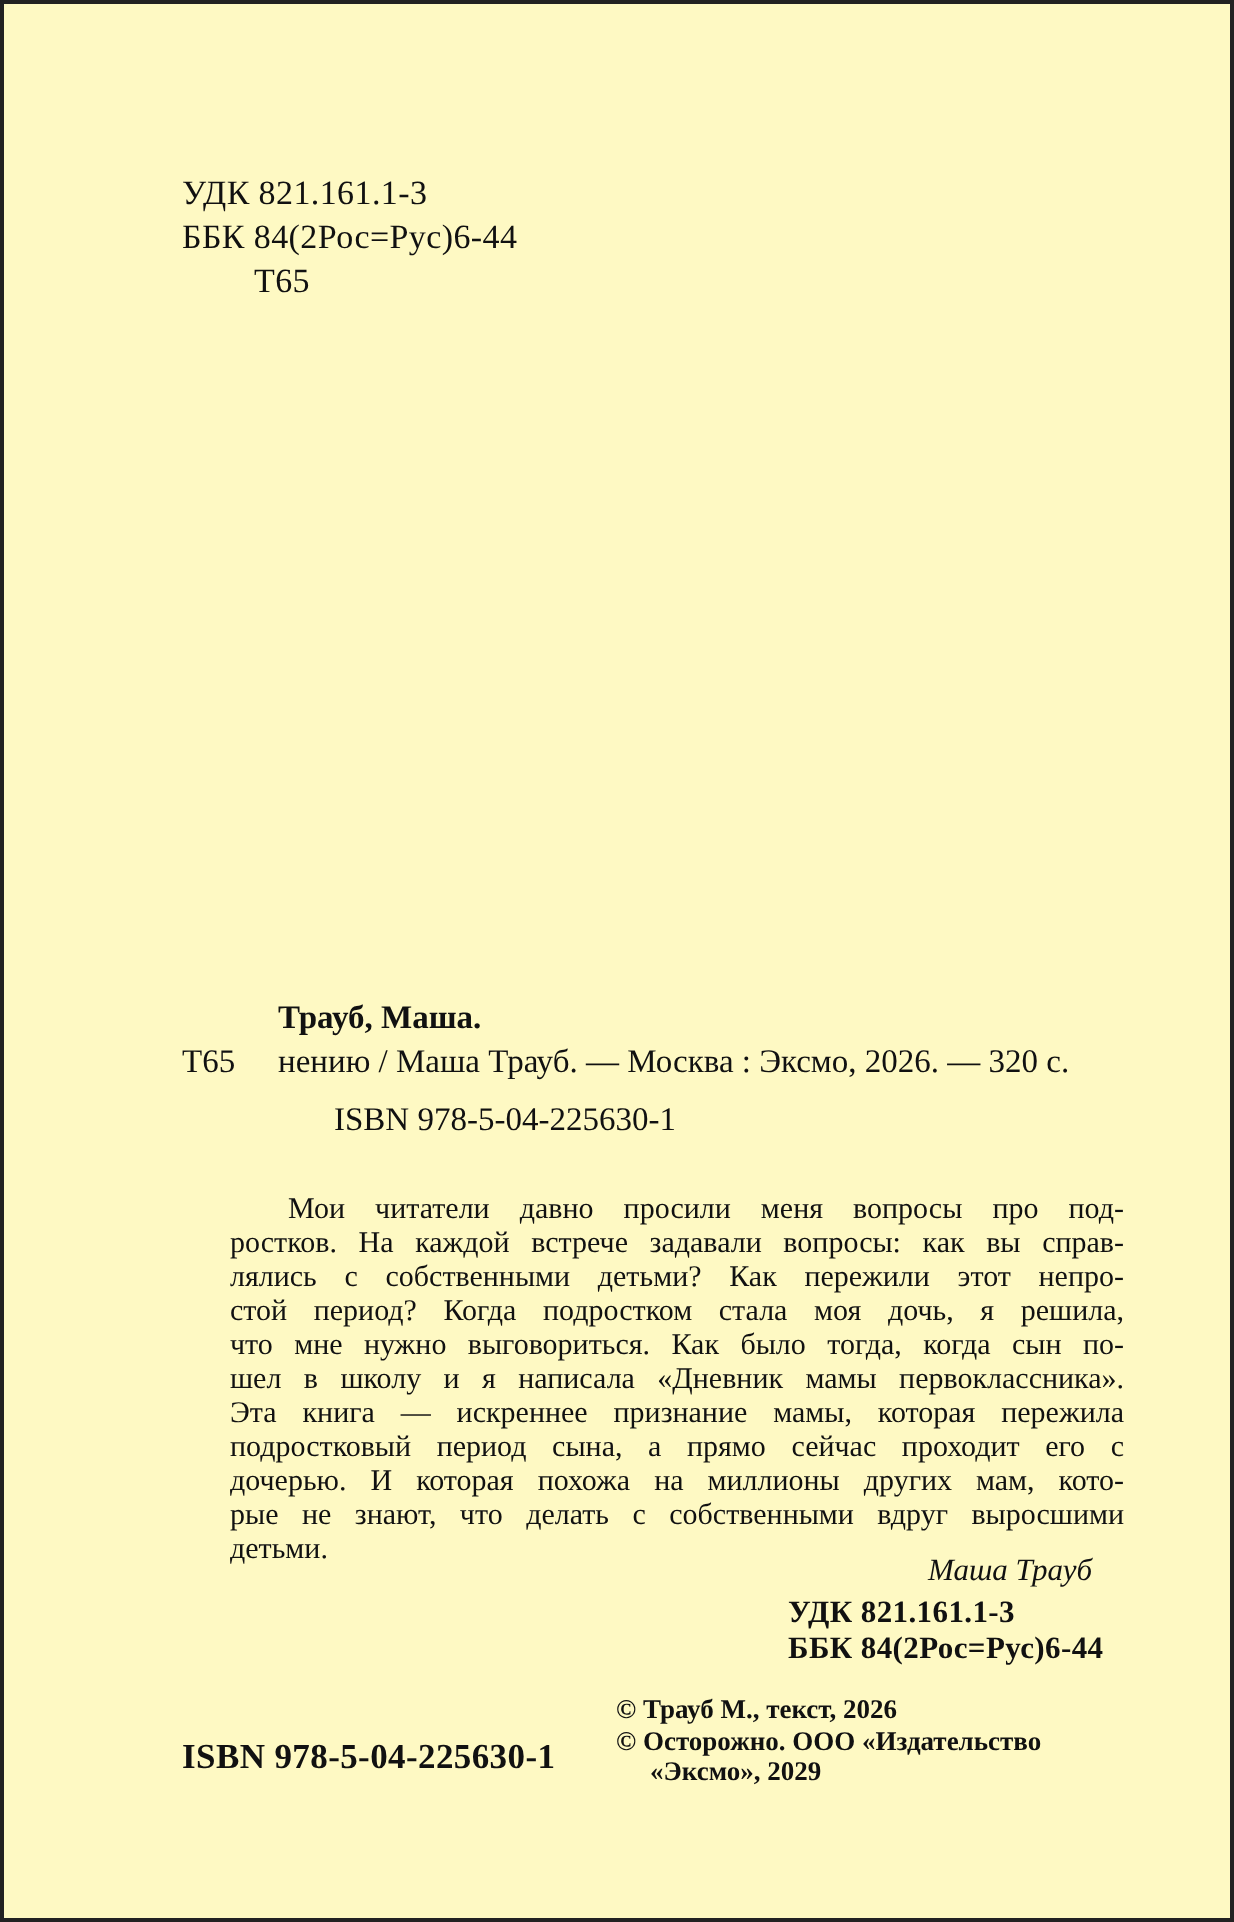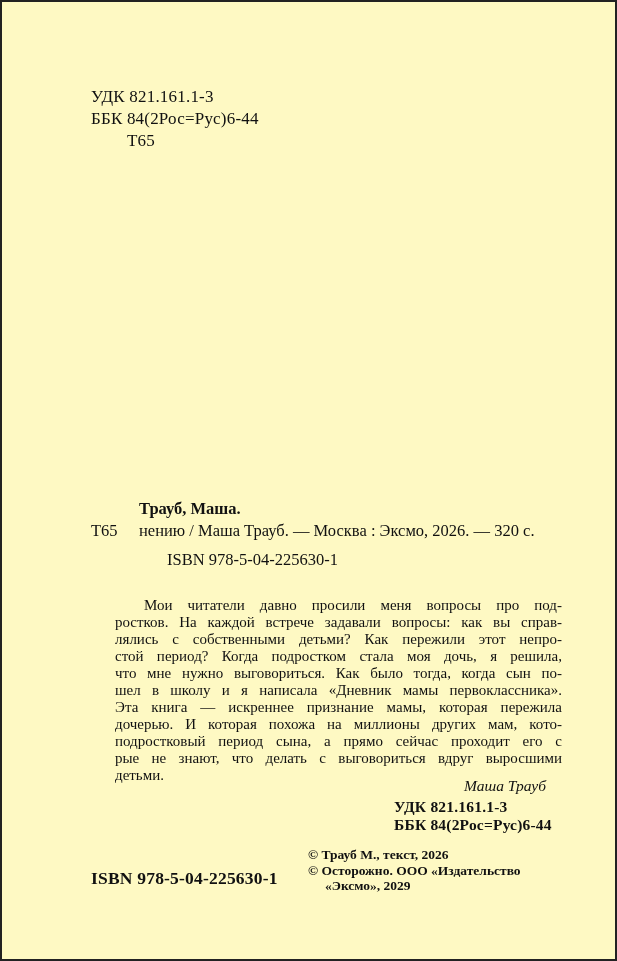--- a/index.html
+++ b/index.html
@@ -142,23 +142,23 @@
 
   <div class="annotation">
     <div class="annotation-lines">
         <div>Мои читатели давно просили меня вопросы про под-</div>
         <div>ростков. На каждой встрече задавали вопросы: как вы справ-</div>
         <div>лялись с собственными детьми? Как пережили этот непро-</div>
         <div>стой период? Когда подростком стала моя дочь, я решила,</div>
         <div>что мне нужно выговориться. Как было тогда, когда сын по-</div>
         <div>шел в школу и я написала «Дневник мамы первоклассника».</div>
         <div>Эта книга — искреннее признание мамы, которая пережила</div>
+        <div>подростковый период сына, а прямо сейчас проходит его с</div>
         <div>дочерью. И которая похожа на миллионы других мам, кото-</div>
-        <div>подростковый период сына, а прямо сейчас проходит его с</div>
-        <div>рые не знают, что делать с выговориться вдруг выросшими</div>
+        <div>рые не знают, что делать с собственными вдруг выросшими</div>
         <div>детьми.</div>
       </div>
   </div>
 
   <div class="signature">Маша Трауб</div>
 
   <div class="bottom-codes">
     <div>УДК 821.161.1-3</div>
     <div>ББК 84(2Рос=Рус)6-44</div>
   </div>

